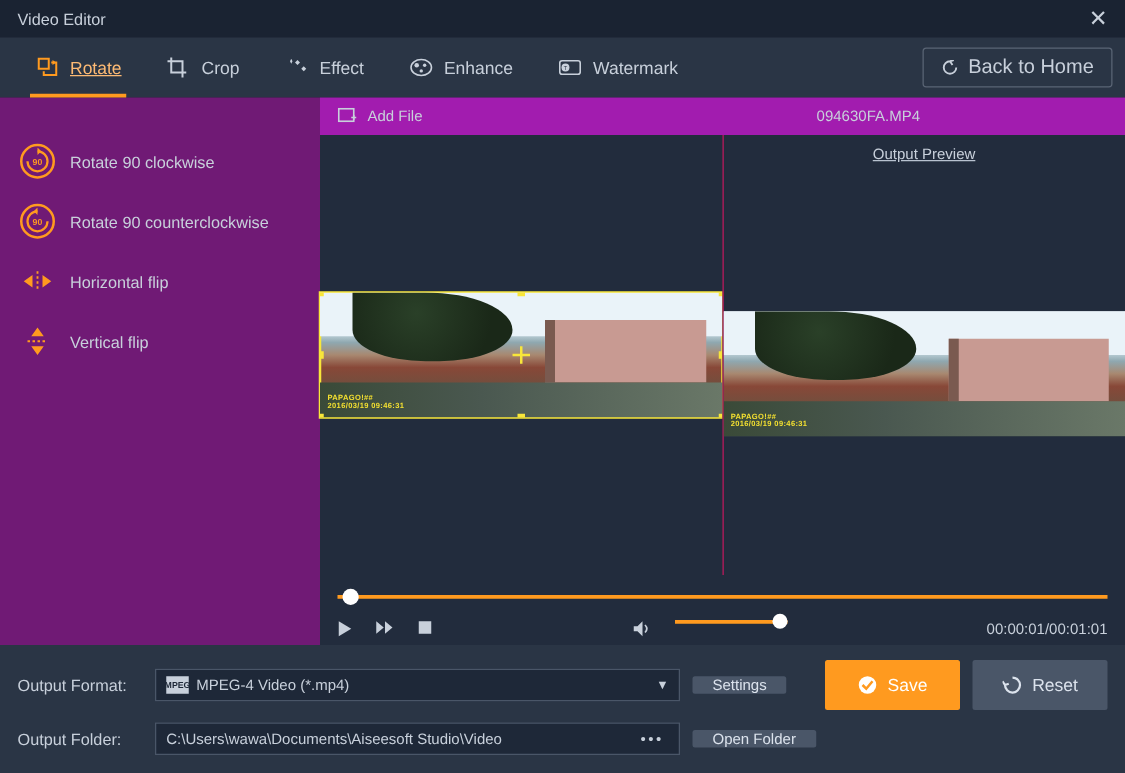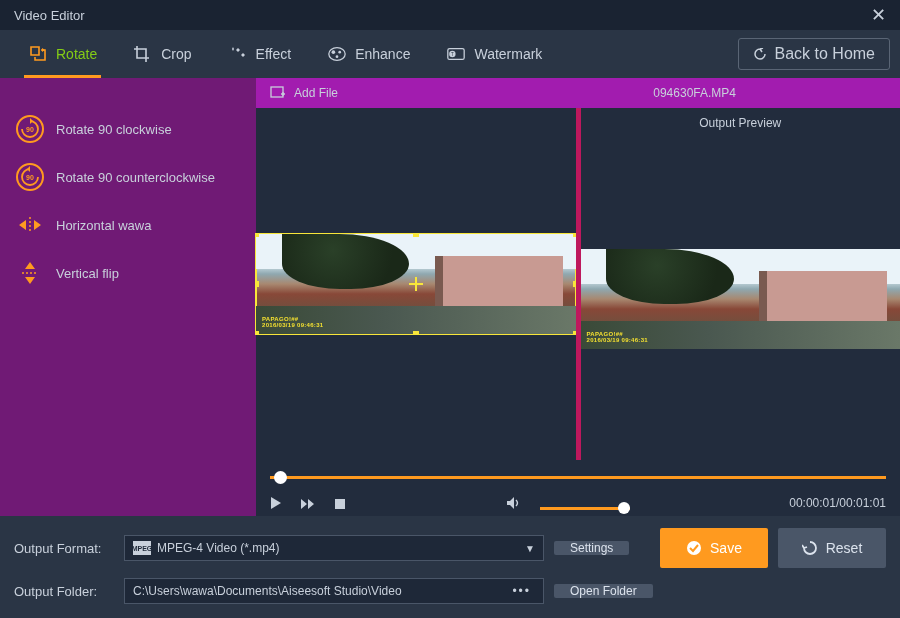--- a/index.html
+++ b/index.html
@@ -6,21 +6,21 @@
 body { width: 900px; height: 618px; background: #1a2332; color: #b8c2d0; overflow: hidden; user-select: none; }
 
 
 .titlebar { display: flex; align-items: center; justify-content: space-between; height: 30px; padding: 0 14px; background: #1a2332; }
 .titlebar .title { font-size: 13px; color: #c8d0db; }
 .titlebar .close { font-size: 18px; color: #c8d0db; cursor: pointer; }
 
 
 .toolbar { display: flex; align-items: center; height: 48px; background: #2a3545; padding: 0 10px; }
 .tab { display: flex; align-items: center; gap: 8px; padding: 0 18px; height: 100%; font-size: 14px; color: #c8d0db; cursor: pointer; position: relative; }
-.tab.active { color: #84cc16; }
+.tab.active { color: #fdba74; text-decoration: underline; }
 .tab.active::after { content: ""; position: absolute; bottom: 0; left: 14px; right: 14px; height: 3px; background: #ff9a1f; }
 .tab-icon { width: 20px; height: 18px; display: inline-flex; align-items: center; justify-content: center; }
 .spacer { flex: 1; }
 .back-btn { display: flex; align-items: center; gap: 8px; padding: 6px 14px; border: 1px solid #5a6575; border-radius: 3px; font-size: 16px; color: #c8d0db; cursor: pointer; }
 
 
 .content { display: flex; height: 438px; }
 
 
 .sidebar { width: 256px; background: #701a75; padding: 27px 10px; }
@@ -29,42 +29,42 @@
 .side-icon.flip { border-radius: 2px; border: none; }
 
 
 .right-panel { flex: 1; background: #222c3d; display: flex; flex-direction: column; }
 .file-bar { display: flex; align-items: center; height: 30px; padding: 0 14px; font-size: 12px; color: #c8d0db; background: #a21caf; }
 .file-add { display: flex; align-items: center; gap: 8px; cursor: pointer; }
 .file-name { margin-left: auto; margin-right: 150px; }
 
 .preview-row { display: flex; flex: 1; }
 .preview-col { flex: 1; display: flex; flex-direction: column; position: relative; background: #222c3d; }
-.preview-col + .preview-col { border-left: 5px solid #be185d; }
+.preview-col + .preview-col { border-left: 1px solid #be185d; text-decoration: underline; }
 .preview-label { text-align: center; font-size: 12px; color: #c8d0db; padding: 8px 0; }
 .preview-box { flex: 1; display: flex; align-items: center; justify-content: center; }
 .video-frame { width: 100%; height: 100px; background: linear-gradient(180deg, #e8f2f8 0%, #d8e8f0 30%, #8fa8b0 40%, #a88870 50%, #884838 60%, #4a5a48 100%); position: relative; overflow: hidden; }
 .video-frame.selected { outline: 2px solid #f8e63a; outline-offset: -1px; }
 .video-frame .sky { position: absolute; top: 0; left: 0; right: 0; height: 35%; background: #eaf3f9; }
 .video-frame .tree { position: absolute; top: 0; left: 8%; width: 40%; height: 55%; background: radial-gradient(circle at 40% 30%, #2a4028 0%, #1a2818 70%); border-radius: 0 60% 50% 50%; }
 .video-frame .bldg { position: absolute; top: 22%; right: 4%; width: 40%; height: 50%; background: #c89a92; border-left: 8px solid #7a5a50; }
 .video-frame .road { position: absolute; bottom: 0; left: 0; right: 0; height: 28%; background: linear-gradient(90deg, #3a4a38 0%, #4a5850 40%, #6a7868 100%); }
 .video-frame .stamp { position: absolute; bottom: 6px; left: 6px; font-size: 6px; color: #f4e030; font-weight: bold; letter-spacing: 0.3px; }
 .crosshair { position: absolute; top: 50%; left: 50%; width: 14px; height: 14px; margin: -7px 0 0 -7px; }
 .crosshair::before, .crosshair::after { content: ""; position: absolute; background: #f8e63a; }
 .crosshair::before { left: 6px; top: 0; width: 2px; height: 14px; }
 .crosshair::after { top: 6px; left: 0; height: 2px; width: 14px; }
 .handle { position: absolute; width: 6px; height: 6px; background: #f8e63a; }
 
 
 .controls { padding: 10px 14px 6px; }
 .timeline { position: relative; height: 14px; display:flex; align-items:center; }
 .timeline-track { position: absolute; left: 0; right: 0; top: 6px; height: 3px; background: #ff9a1f; }
 .timeline-knob { position: absolute; left: 4px; top: 1px; width: 13px; height: 13px; border-radius: 50%; background: #fff; }
-.play-row { display: flex; align-items: flex-end; gap: 18px; margin-top: 12px; color: #c8d0db; }
+.play-row { display: flex; align-items: flex-start; gap: 18px; margin-top: 12px; color: #c8d0db; }
 .play-row .grow { flex: 1; }
 .vol-track { width: 90px; height: 3px; background: #ff9a1f; position: relative; }
 .vol-knob { position: absolute; right: 0; top: -5px; width: 12px; height: 12px; border-radius: 50%; background: #fff; }
 .time-disp { font-size: 12px; }
 
 
 .bottom { background: #2a3545; padding: 12px 14px 16px; }
 .row { display: flex; align-items: center; gap: 10px; margin-bottom: 10px; }
 .row:last-child { margin-bottom: 0; }
 .lbl { font-size: 13px; color: #c8d0db; width: 100px; }
@@ -169,21 +169,21 @@
       </span>
       <span>Rotate 90 counterclockwise</span>
     </div>
     <div class="side-item">
       <span class="side-icon flip">
         <svg width="26" height="22" viewBox="0 0 26 22">
             <path d="M2 11 L9 6 L9 16 Z M24 11 L17 6 L17 16 Z" fill="#ff9a1f"></path>
             <line x1="13" y1="3" x2="13" y2="19" stroke="#ff9a1f" stroke-width="1.5" stroke-dasharray="2 2"></line>
           </svg>
       </span>
-      <span>Horizontal wawa</span>
+      <span>Horizontal flip</span>
     </div>
     <div class="side-item">
       <span class="side-icon flip">
         <svg width="22" height="26" viewBox="0 0 22 26">
             <path d="M11 2 L6 9 L16 9 Z M11 24 L6 17 L16 17 Z" fill="#ff9a1f"></path>
             <line x1="3" y1="13" x2="19" y2="13" stroke="#ff9a1f" stroke-width="1.5" stroke-dasharray="2 2"></line>
           </svg>
       </span>
       <span>Vertical flip</span>
     </div>

